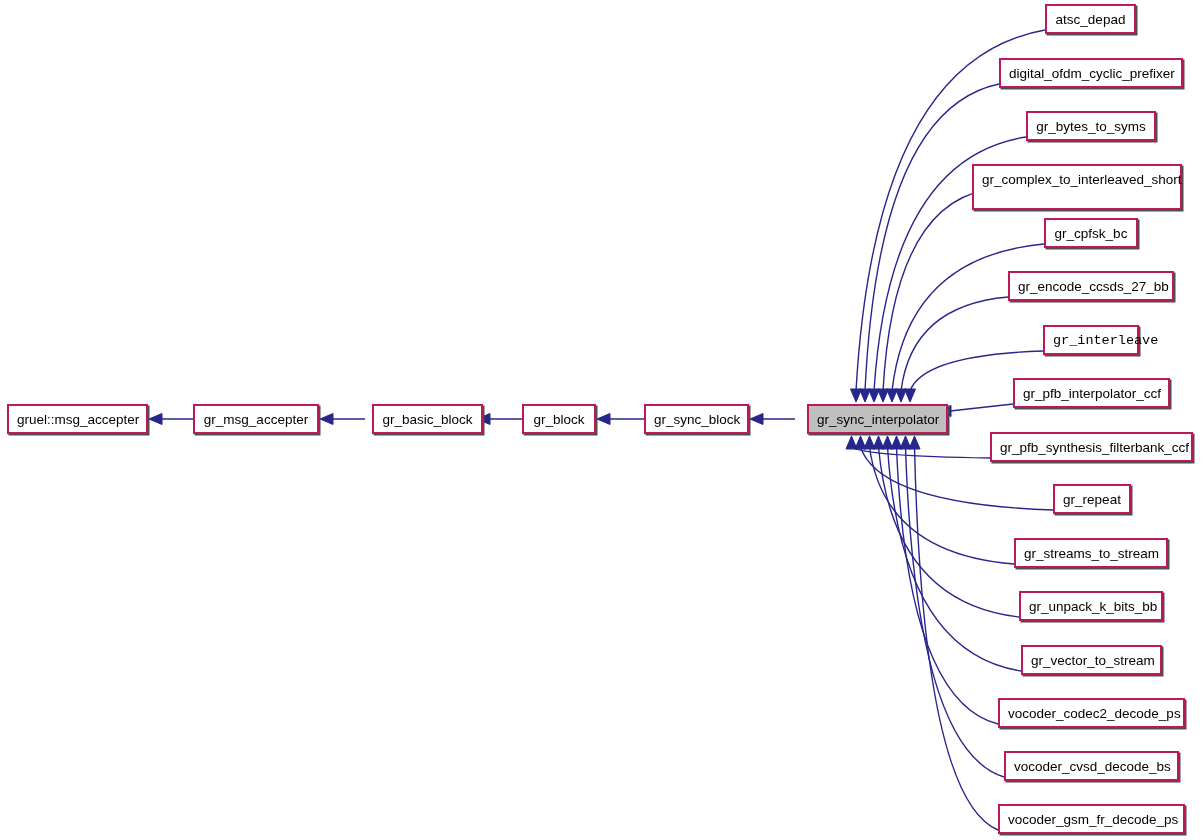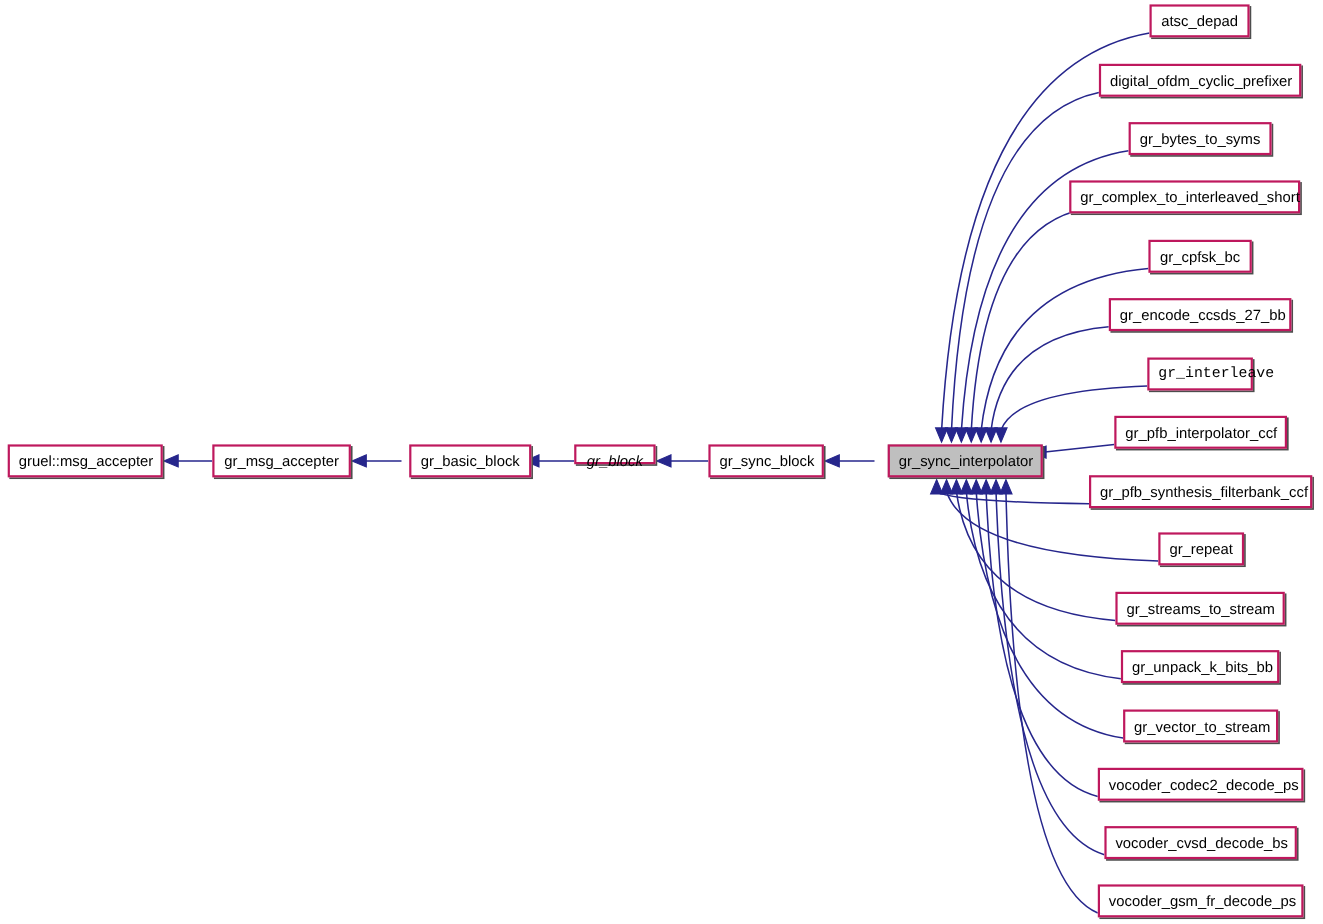--- a/index.html
+++ b/index.html
@@ -115,39 +115,39 @@
   <div id="nodes">
       <div class="node" style="left: 7px; top: 404px; width: 141px; height: 30px;">
         <span>gruel::msg_accepter</span>
       </div>
       <div class="node" style="left: 193px; top: 404px; width: 126px; height: 30px;">
         <span>gr_msg_accepter</span>
       </div>
       <div class="node" style="left: 372px; top: 404px; width: 111px; height: 30px;">
         <span>gr_basic_block</span>
       </div>
-      <div class="node" style="left: 522px; top: 404px; width: 74px; height: 18px; font-style: italic;">
+      <div class="node" style="left: 522px; top: 404px; width: 74px; height: 30px;">
         <span>gr_block</span>
       </div>
       <div class="node" style="left: 644px; top: 404px; width: 105px; height: 30px;">
         <span>gr_sync_block</span>
       </div>
       <div class="node highlight" style="left: 795px; top: 404px; width: 141px; height: 30px;">
         <span>gr_sync_interpolator</span>
       </div>
       <div class="node" style="left: 1045px; top: 4px; width: 91px; height: 30px;">
         <span>atsc_depad</span>
       </div>
       <div class="node" style="left: 999px; top: 58px; width: 184px; height: 30px;">
         <span>digital_ofdm_cyclic_prefixer</span>
       </div>
       <div class="node" style="left: 1026px; top: 111px; width: 130px; height: 30px;">
         <span>gr_bytes_to_syms</span>
       </div>
-      <div class="node" style="left: 972px; top: 164px; width: 210px; height: 30px;">
+      <div class="node" style="left: 972px; top: 164px; width: 210px; height: 46px;">
         <span>gr_complex_to_interleaved_short</span>
       </div>
       <div class="node" style="left: 1044px; top: 218px; width: 94px; height: 30px;">
         <span>gr_cpfsk_bc</span>
       </div>
       <div class="node" style="left: 1008px; top: 271px; width: 166px; height: 30px;">
         <span>gr_encode_ccsds_27_bb</span>
       </div>
       <div class="node" style="left: 1043px; top: 325px; width: 96px; height: 30px; font-family: Liberation Mono, monospace;">
         <span>gr_interleave</span>

